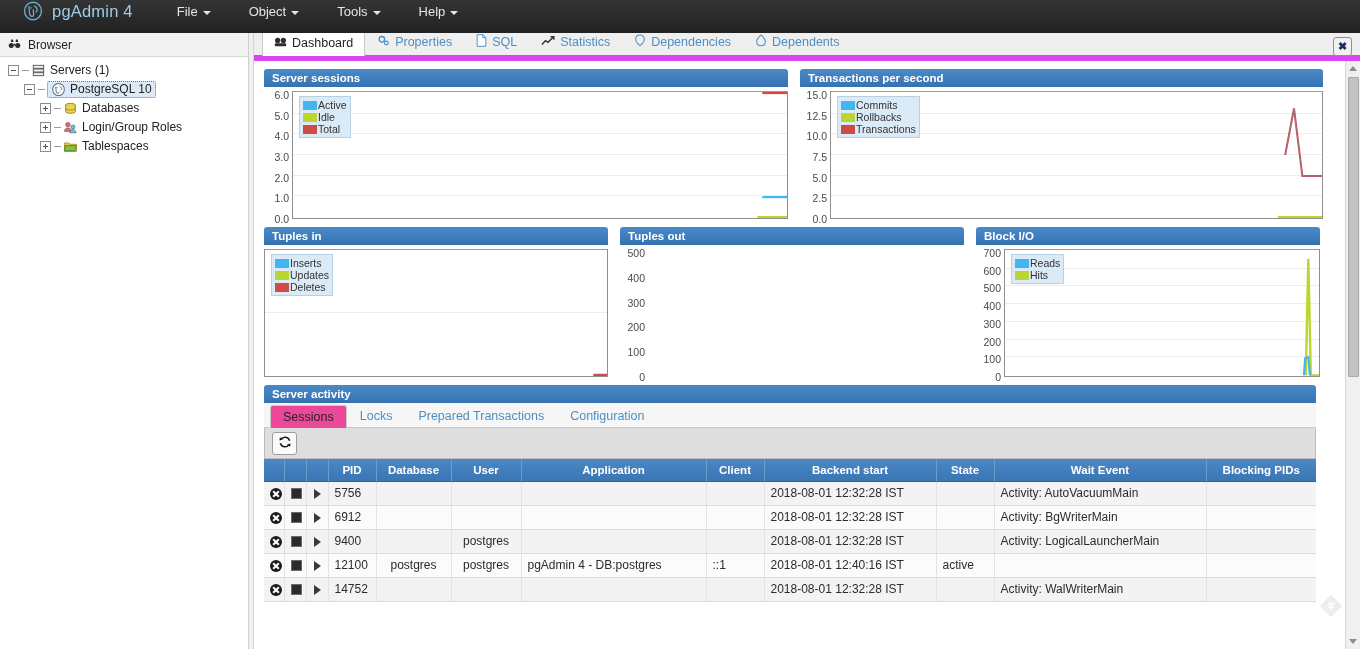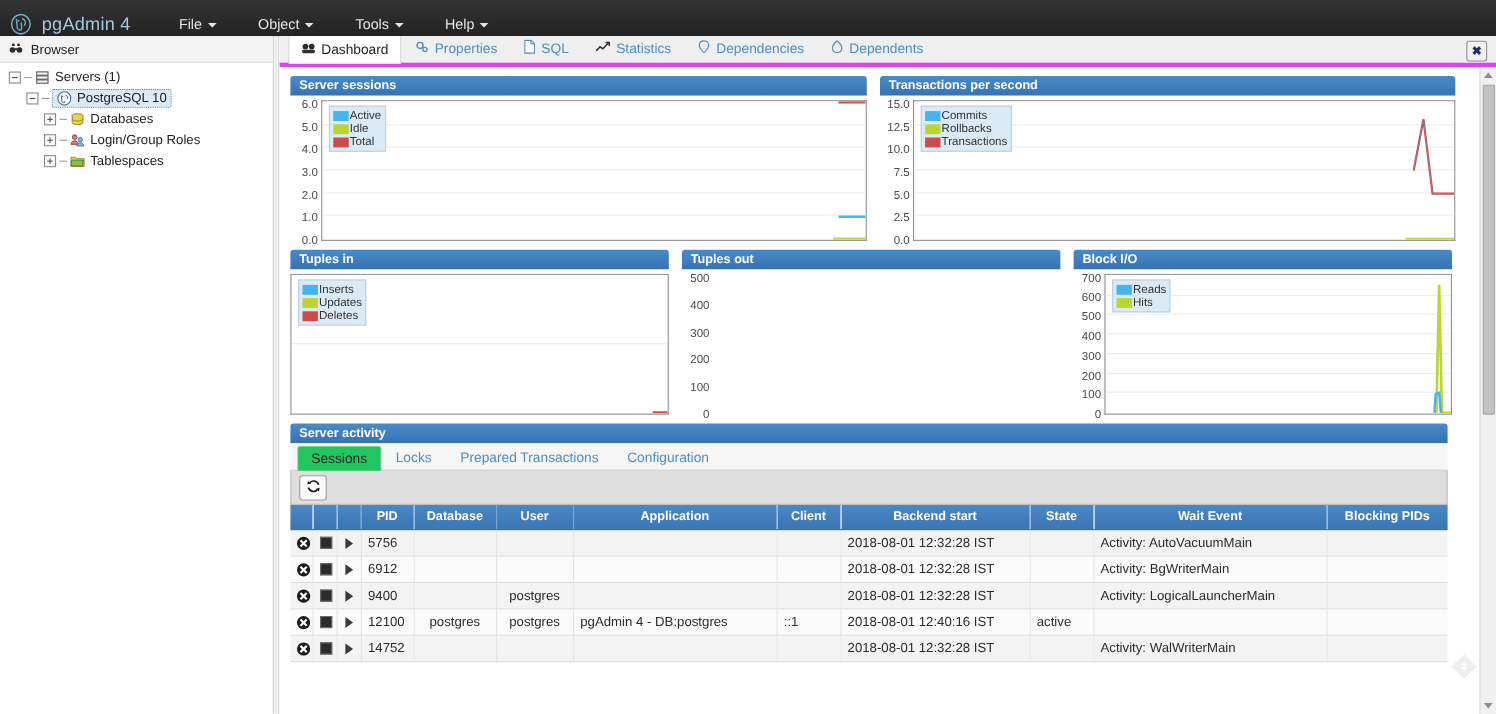--- a/index.html
+++ b/index.html
@@ -12,22 +12,22 @@
     background: #ffffff;
     color: #222;
   }
 
   
   .menubar {
     height: 33px;
     background: #2a2a2a;
     background: linear-gradient(to bottom, #343434 0%, #222222 100%);
     display: flex;
-    align-items: flex-end;
-    padding-left: 8px;
+    align-items: flex-start;
+    padding-left: 22px;
     color: #e8e8e8;
   }
   .brand {
     display: flex; align-items: center; gap: 8px;
     margin-right: 34px;
   }
   .brand-logo { width: 22px; height: 22px; }
   .brand-text {
     font-size: 16.5px;
     color: #9ecbe6;
@@ -117,21 +117,21 @@
     flex: 1;
     display: flex;
     flex-direction: column;
     background: #ffffff;
     position: relative;
     overflow: hidden;
   }
   .tabstrip {
     height: 28px;
     background: #efefef;
-    border-bottom: 4px solid #d946ef;
+    border-bottom: 6px solid #d946ef;
     display: flex;
     align-items: flex-end;
     padding-left: 8px;
     position: relative;
   }
   .tab {
     display: flex; align-items: center; gap: 5px;
     height: 27px;
     padding: 0 11px;
     font-size: 12.5px;
@@ -253,21 +253,21 @@
   .atab {
     padding: 4px 12px;
     font-size: 12.5px;
     color: #4d8fc4;
     border: 1px solid transparent;
     border-bottom: none;
     cursor: default;
     white-space: nowrap;
   }
   .atab.active {
-    background: #22c55e;
+    background: #ec4899;
     color: #262626;
     border-color: #c9c9c9;
     border-radius: 3px 3px 0 0;
     position: relative; top: 1px;
   }
   .activity-toolbar {
     height: 31px;
     background: #dedede;
     border: 1px solid #bdbdbd;
     border-top: none;

